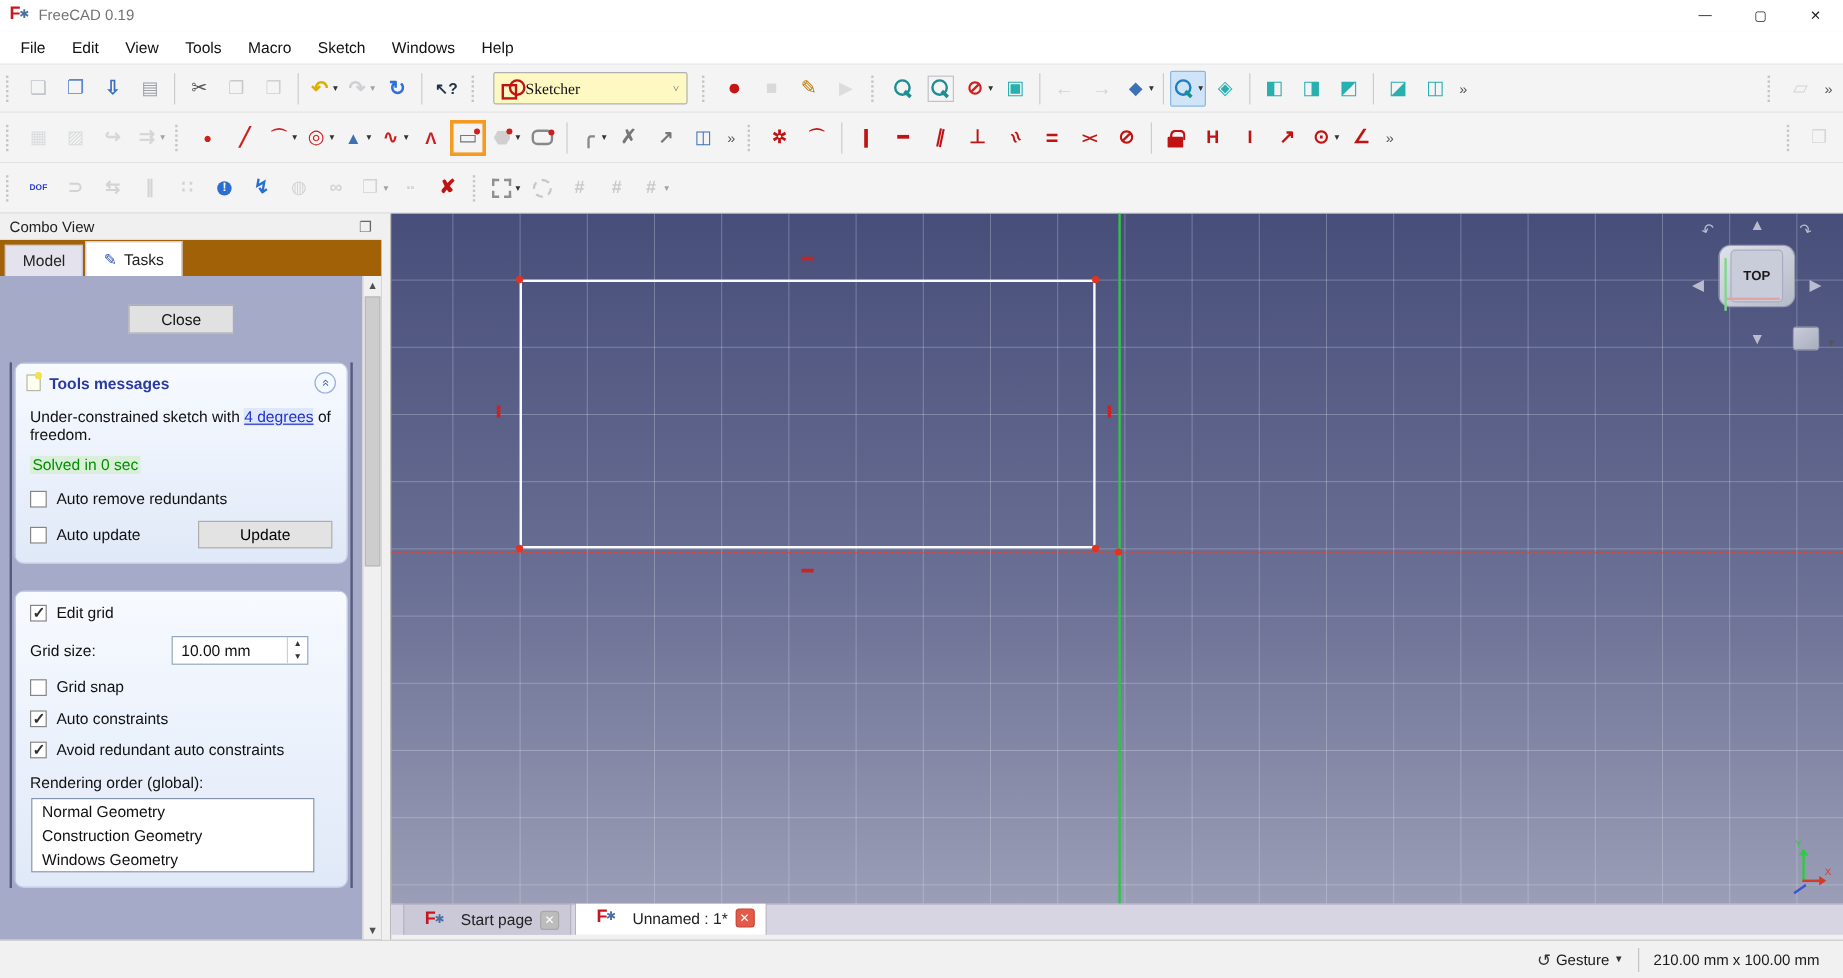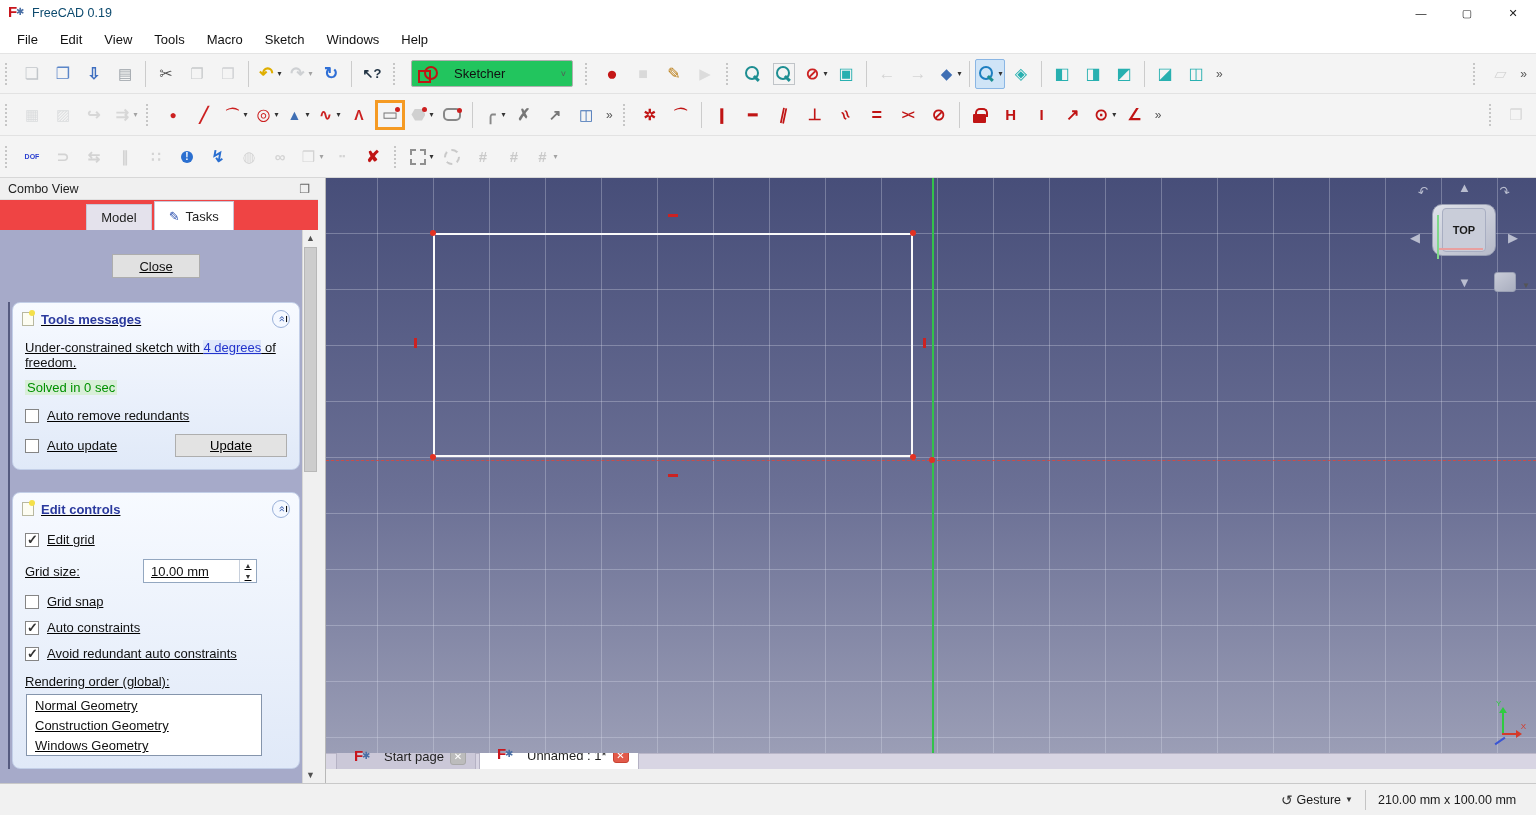--- a/index.html
+++ b/index.html
@@ -2,21 +2,21 @@
 <html><head>
 <meta charset="utf-8">
 <style>
   *{box-sizing:border-box;margin:0;padding:0;}
   html,body{width:1536px;height:815px;overflow:hidden;font-family:"Liberation Sans",sans-serif;background:#f0f0f0;}
   
   .titlebar{height:26px;background:#fff;display:flex;align-items:center;}
   .fc-logo{position:relative;width:18px;height:16px;margin:0 6px 0 8px;flex:0 0 auto;}
   .fc-logo::before{content:"F";position:absolute;left:0;top:-2px;color:#c8161d;font-weight:bold;font-size:15px;}
   .fc-logo::after{content:"✱";position:absolute;left:8px;top:1px;color:#4a6fa5;font-size:10px;}
-  .title-text{font-size:12.5px;color:#0c4a6e;text-align:center;}
+  .title-text{font-size:12.5px;color:#737373;text-align:center;}
   .win-controls{margin-left:auto;display:flex;height:26px;}
   .win-btn{width:46px;display:flex;align-items:center;justify-content:center;font-size:11px;color:#222;}
   
   .menubar{height:28px;background:#fff;display:flex;align-items:center;padding-left:6px;border-bottom:1px solid #e4e4e4;}
   .menu-item{padding:4px 11px;font-size:13px;color:#111;}
   
   .trow{display:flex;align-items:center;background:#f4f4f4;padding:0 2px;}
   .trow1{height:40px;border-bottom:1px solid #e2e2e2;}
   .trow2{height:42px;border-bottom:1px solid #e2e2e2;}
   .trow3{height:42px;border-bottom:1px solid #d7d7d7;}
@@ -111,41 +111,41 @@
   .ic-select-conflicting::before{content:"↯";color:#2a6fd0;font-size:16px;font-weight:bold;}
   .ic-restore-internal::before{content:"◍";color:#a8a8a8;font-size:15px;}
   .ic-symmetry::before{content:"∞";color:#a8a8a8;font-size:15px;font-weight:bold;}
   .ic-clone::before{content:"❒";color:#a8a8a8;font-size:15px;}
   .ic-copy-geometry::before{content:"▪▪";color:#a8a8a8;font-size:9px;}
   .ic-remove-axes-alignment::before{content:"✘";color:#c01414;font-size:16px;font-weight:bold;}
   .ic-toggle-construction::before{content:"";width:12px;height:12px;border:2px dashed #909090;}
   .ic-convert-bspline::before{content:"";width:12px;height:12px;border:2px dashed #909090;border-radius:50%;}
   .ic-bspline-degree::before,.ic-bspline-poly::before,.ic-bspline-comb::before{content:"#";color:#909090;font-size:15px;font-weight:bold;}
   
-  .wb-combo{display:flex;align-items:center;width:162px;height:27px;background:#22c55e;border:1px solid #b0b0b0;border-radius:2px;margin:0 6px;padding:0 6px;gap:18px;}
+  .wb-combo{display:flex;align-items:center;width:162px;height:27px;background:#fef9c3;border:1px solid #b0b0b0;border-radius:2px;margin:0 6px;padding:0 6px;gap:2px;font-family:Liberation Serif, serif;}
   .wb-icon{position:relative;width:18px;height:16px;flex:0 0 auto;}
   .wb-icon::before{content:"";position:absolute;left:0;top:4px;width:9px;height:9px;border:2px solid #c01414;}
   .wb-icon::after{content:"";position:absolute;left:6px;top:0;width:10px;height:10px;border:2px solid #c01414;border-radius:50%;}
   .wb-label{font-size:13px;color:#111;flex:1;}
   .wb-chevron{font-size:9px;color:#555;}
   
   .main{display:flex;height:605px;}
   .left-dock{width:318px;display:flex;flex-direction:column;background:#f0f0f0;}
   .dock-header{height:22px;display:flex;align-items:center;padding:0 8px;font-size:12.5px;color:#222;border-bottom:1px solid #e0e0e0;}
   .dock-float{margin-left:auto;color:#666;font-size:12px;}
-  .dock-tabs{height:30px;display:flex;align-items:flex-end;padding-left:4px;background:#ef4444;justify-content:center;}
+  .dock-tabs{height:30px;display:flex;align-items:flex-end;padding-left:4px;background:#a16207;}
   .dock-tab{height:26px;display:flex;align-items:center;gap:6px;padding:0 14px;font-size:13px;color:#222;background:#e4e2ec;border:1px solid #c9c6d6;border-bottom:none;margin-right:2px;}
   .dock-tab.tab-active{background:#fff;height:29px;position:relative;z-index:2;}
   .pencil{color:#2a4fae;font-size:13px;}
   .task-content{position:relative;flex:1;background:#a6aac9;overflow:hidden;}
   .task-scroll{position:absolute;right:0;top:0;bottom:0;width:16px;background:#f0f0f0;border-left:1px solid #d6d6d6;display:flex;flex-direction:column;align-items:center;}
   .scroll-arrow{height:16px;width:16px;display:flex;align-items:center;justify-content:center;font-size:9px;color:#505050;}
   .scroll-thumb{position:absolute;top:17px;left:1px;width:13px;height:225px;background:#cdcdcd;border:1px solid #b8b8b8;}
   .scroll-down{position:absolute;bottom:0;}
-  .task-inner{margin-right:6px;height:100%;overflow:hidden;text-decoration:underline;}
+  .task-inner{margin-right:16px;height:100%;overflow:hidden;}
   .close-btn{display:block;margin:24px auto 0;width:88px;height:24px;background:#e1e1e1;border:1px solid #adadad;font-size:13px;color:#111;font-family:"Liberation Sans",sans-serif;}
   .boxcol{margin:24px 8px 0;border-left:2px solid #565b80;border-right:2px solid #565b80;padding:0 2px;}
   .taskbox{background:linear-gradient(#f7faff,#e0e9f8);border:1px solid #c3cfe8;border-radius:8px;margin-bottom:22px;overflow:hidden;}
   .taskbox-header{display:flex;align-items:center;gap:7px;padding:7px 9px 4px;}
   .note-icon{position:relative;width:12px;height:14px;background:#fdfdf2;border:1px solid #b8b8a0;flex:0 0 auto;}
   .note-icon::after{content:"";position:absolute;left:6px;top:-3px;width:6px;height:6px;background:#f4e04a;border-radius:50%;}
   .taskbox-title{font-size:13px;font-weight:bold;color:#2b3a9e;flex:1;}
   .collapse-btn{width:18px;height:18px;border-radius:50%;border:1px solid #9ab0d8;background:#f4f8ff;color:#3a5fb0;display:flex;align-items:center;justify-content:center;font-size:11px;}
   .collapse-btn span{transform:rotate(-90deg);display:block;}
   .taskbox-body{padding:8px 12px 12px;font-size:13px;color:#111;}
@@ -187,21 +187,21 @@
   
   .axis-ind{position:absolute;right:10px;bottom:10px;width:40px;height:44px;}
   .axis-y{position:absolute;left:16px;bottom:8px;width:2px;height:26px;background:#2ecb40;}
   .axis-y::before{content:"";position:absolute;left:-3px;top:-6px;border:4px solid transparent;border-bottom:6px solid #2ecb40;}
   .axis-x{position:absolute;left:16px;bottom:8px;width:18px;height:2px;background:#d43a2a;}
   .axis-x::before{content:"";position:absolute;right:-6px;top:-3px;border:4px solid transparent;border-left:6px solid #d43a2a;}
   .axis-z{position:absolute;left:8px;bottom:1px;width:12px;height:2px;background:#3a55d4;transform:rotate(-35deg);}
   .axis-label-y{position:absolute;left:10px;top:0;font-size:8px;color:#2ecb40;}
   .axis-label-x{position:absolute;right:0;bottom:12px;font-size:8px;color:#d43a2a;}
   
-  .doc-tabbar{height:16px;background:#d8d5e3;display:flex;align-items:flex-end;padding-left:10px;border-top:1px solid #b9b6c8;}
+  .doc-tabbar{height:26px;background:#d8d5e3;display:flex;align-items:flex-end;padding-left:10px;border-top:1px solid #b9b6c8;}
   .dtab{height:26px;display:flex;align-items:center;gap:6px;padding:0 9px;font-size:13px;color:#222;background:#cbc8d8;border:1px solid #b5b2c4;border-bottom:none;margin-right:3px;}
   .dtab.tab-active{background:#fff;height:29px;}
   .tclose{width:16px;height:16px;border-radius:3px;display:flex;align-items:center;justify-content:center;font-size:10px;color:#fff;}
   .tclose.gray{background:#bcbcbc;border:1px solid #a8a8a8;}
   .tclose.red{background:#e25a4a;border:1px solid #c84333;}
   
   .statusbar{height:32px;background:#f1f1f1;border-top:1px solid #c9c9c9;display:flex;align-items:center;padding:0 8px;font-size:12.5px;color:#1a1a1a;}
   .status-right{margin-left:auto;display:flex;align-items:center;gap:8px;}
   .gesture{display:flex;align-items:center;gap:4px;}
   .gesture-icon{font-size:14px;color:#333;}
@@ -593,27 +593,20 @@
               </div>
               <div class="cb-row">
                 <span class="cb"></span>
                 <span>Auto update</span>
                 <button class="update-btn">Update</button>
               </div>
             </div>
           </div>
 
           <div class="taskbox">
-            <div class="taskbox-header">
-              <span class="note-icon"></span>
-              <span class="taskbox-title">Edit controls</span>
-              <span class="collapse-btn">
-                  <span>»</span>
-                </span>
-            </div>
             <div class="taskbox-body">
               <div class="cb-row" style="margin-top:2px;">
                 <span class="cb checked"></span>
                 <span>Edit grid</span>
               </div>
               <div class="gridsize-row">
                 <span class="gridsize-label">Grid size:</span>
                 <div class="spinbox">
                   <span class="spin-value">10.00 mm</span>
                   <span class="spin-arrows">

